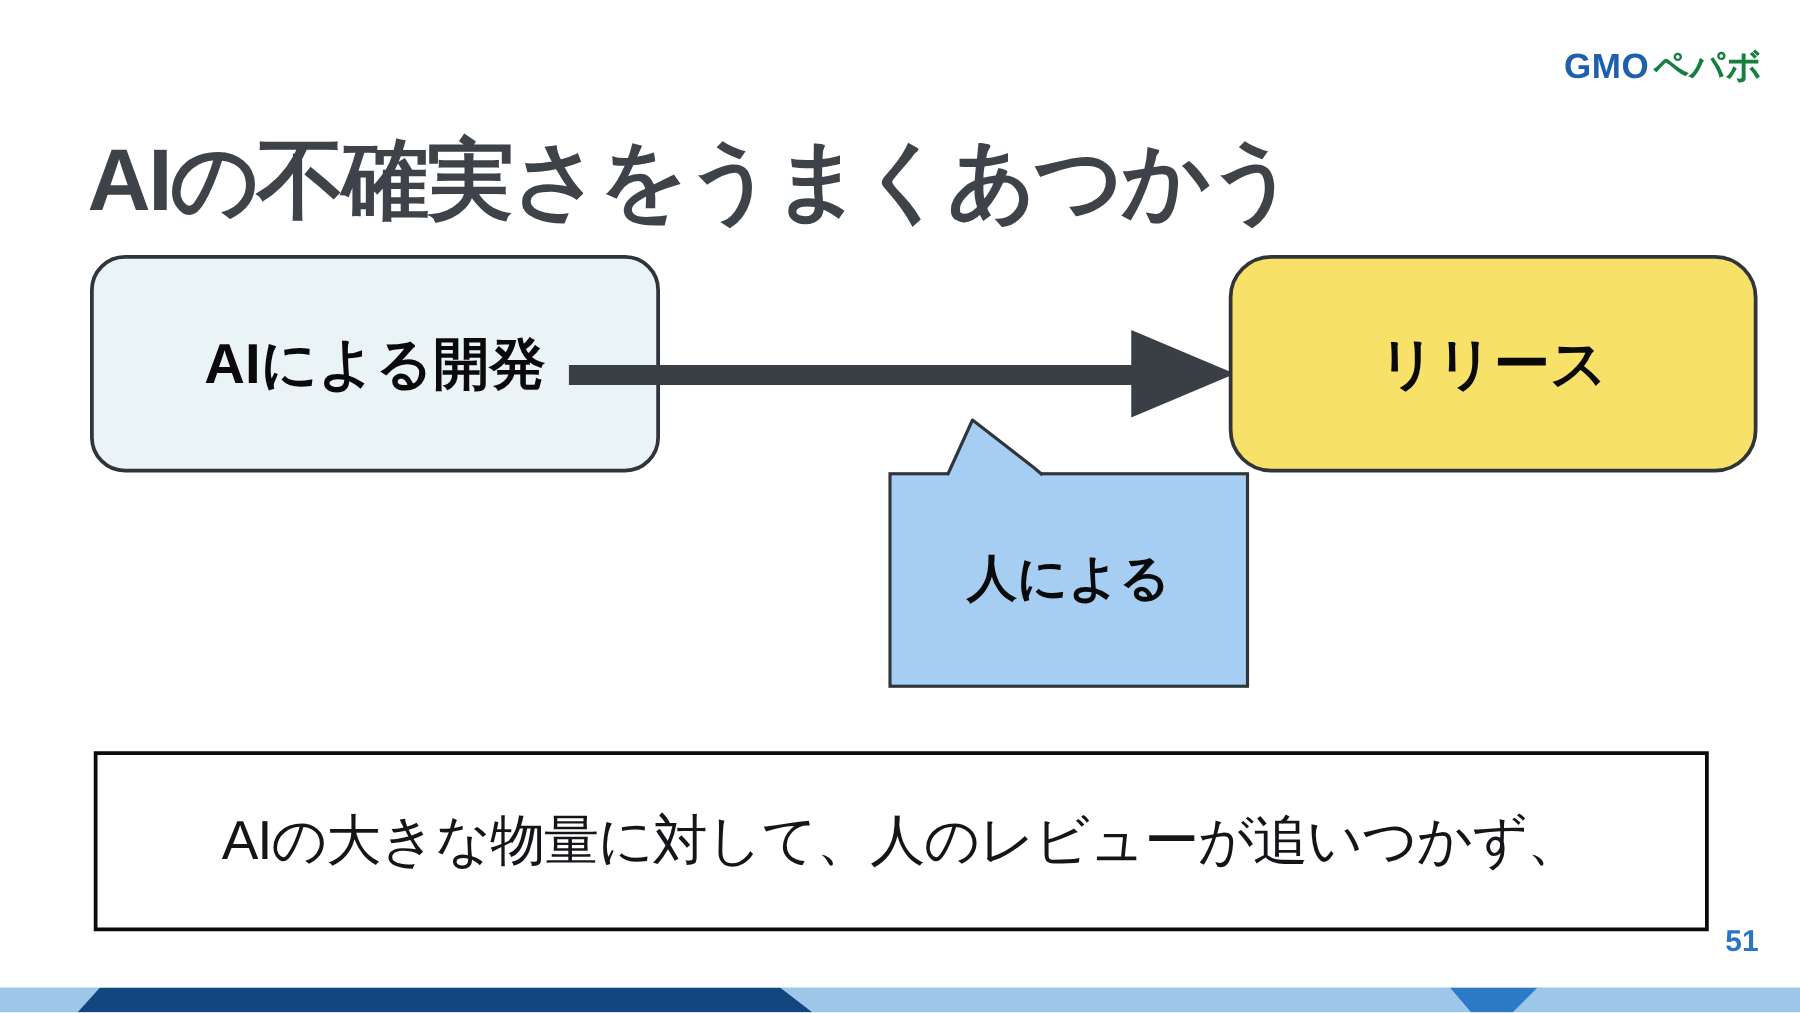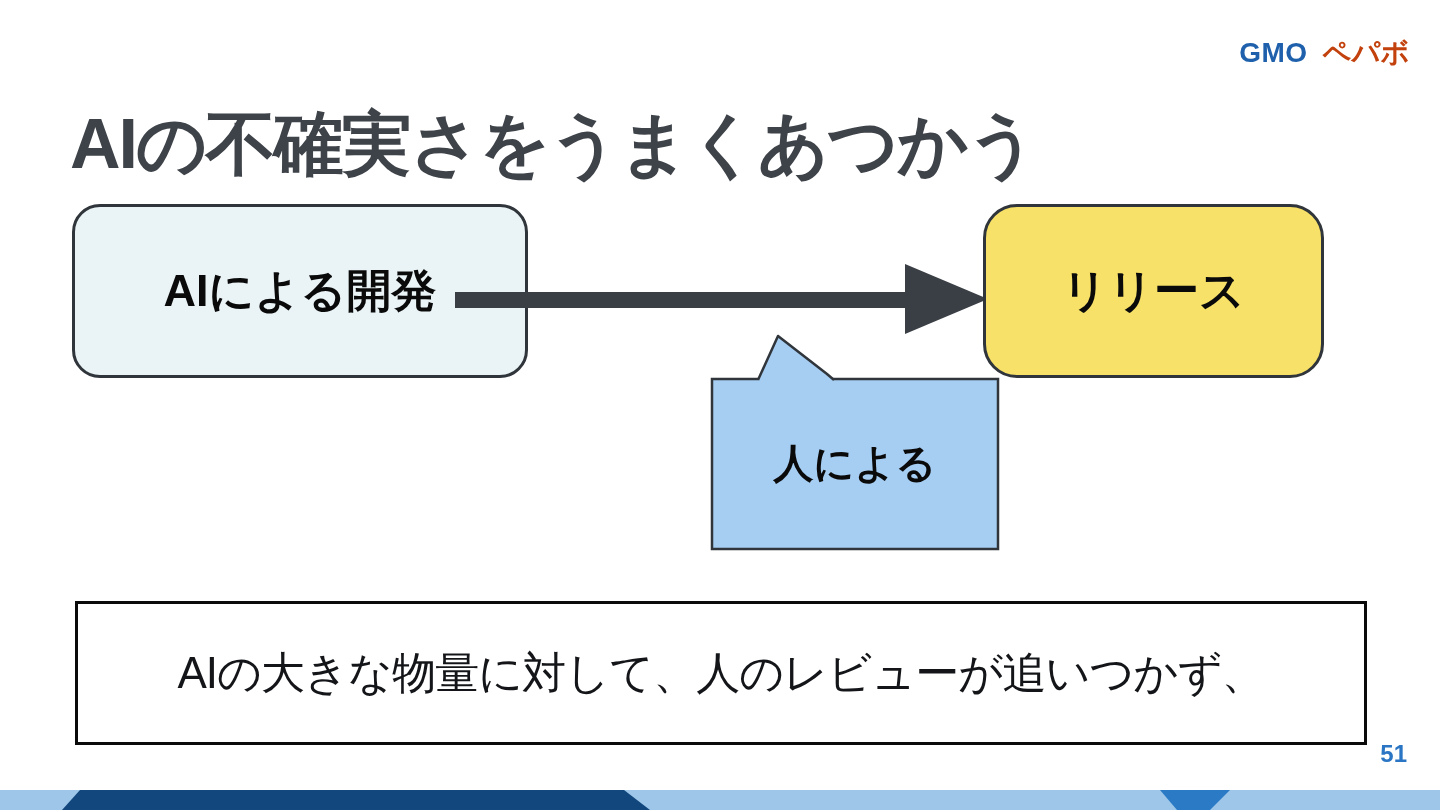--- a/index.html
+++ b/index.html
@@ -12,39 +12,39 @@
     font-family: "Liberation Sans", "DejaVu Sans", sans-serif;
   }
 
   
   .logo {
     position: absolute; top: 34px; right: 30px;
     font-size: 28px; font-weight: 800; letter-spacing: 0.5px;
     white-space: nowrap;
   }
   .logo .gmo { color: #1e60ab; }
-  .logo .pepabo { color: #c2410c; margin-left: 15px; }
+  .logo .pepabo { color: #15803d; margin-left: 3px; }
 
   
   .slide-title {
     position: absolute; left: 70px; top: 98px;
     font-size: 70px; font-weight: 800; letter-spacing: -2px;
     color: #3e4349; white-space: nowrap;
   }
 
   
   .flow-box {
     position: absolute; top: 204px; height: 174px;
     border: 3px solid #2f353a;
     display: flex; align-items: center; justify-content: center;
     font-weight: 800; color: #0a0a0a; font-size: 45px;
     letter-spacing: 0px;
   }
   .box-left  { left: 72px;  width: 456px; background: #eaf3f6; border-radius: 28px; }
-  .box-right { left: 983px; width: 341px; background: #f8e168; border-radius: 34px; }
+  .box-right { left: 983px; width: 423px; background: #f8e168; border-radius: 34px; }
 
   
   .arrow-svg { position: absolute; left: 455px; top: 264px; }
 
   
   .bubble-svg { position: absolute; left: 709px; top: 331px; }
   .bubble-text {
     position: absolute; left: 712px; top: 379px; width: 286px; height: 170px;
     display: flex; flex-direction: column; align-items: center; justify-content: center;
     font-size: 40px; font-weight: 800; color: #0a0a0a; line-height: 1.18;

